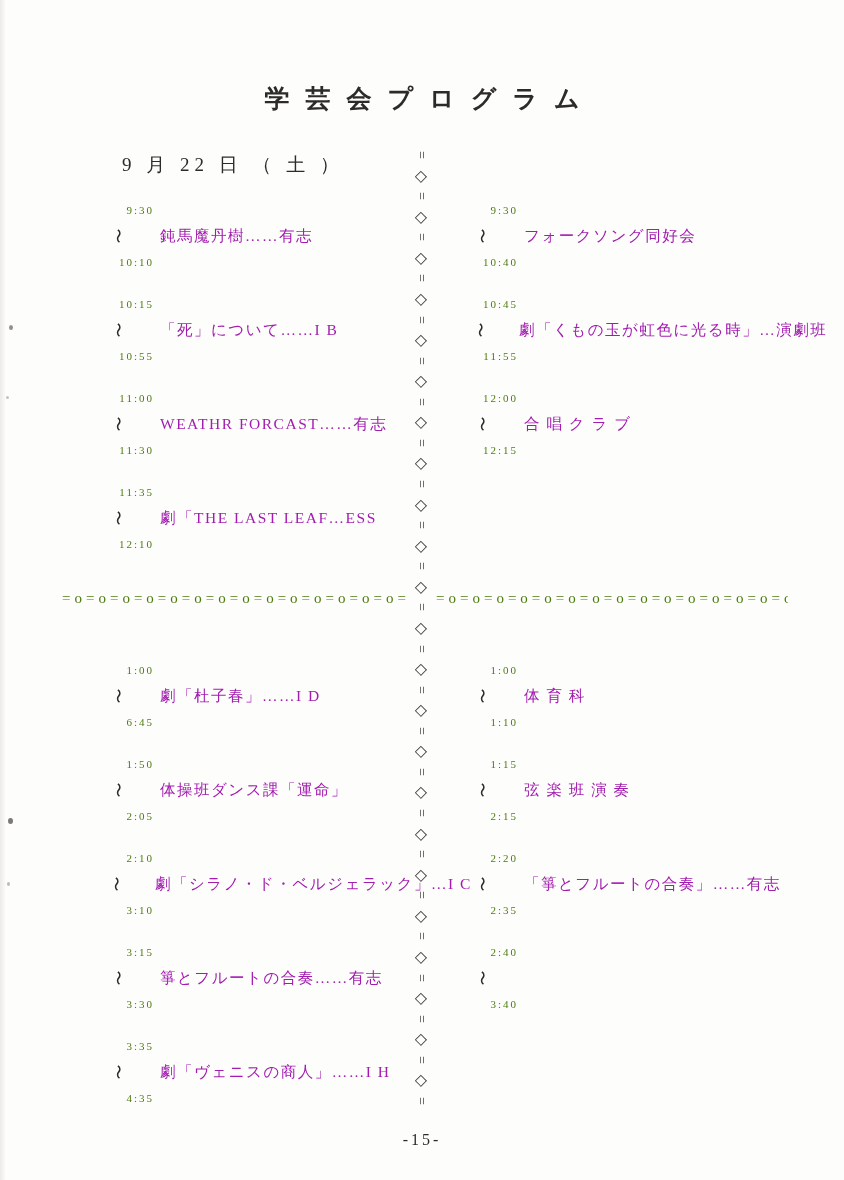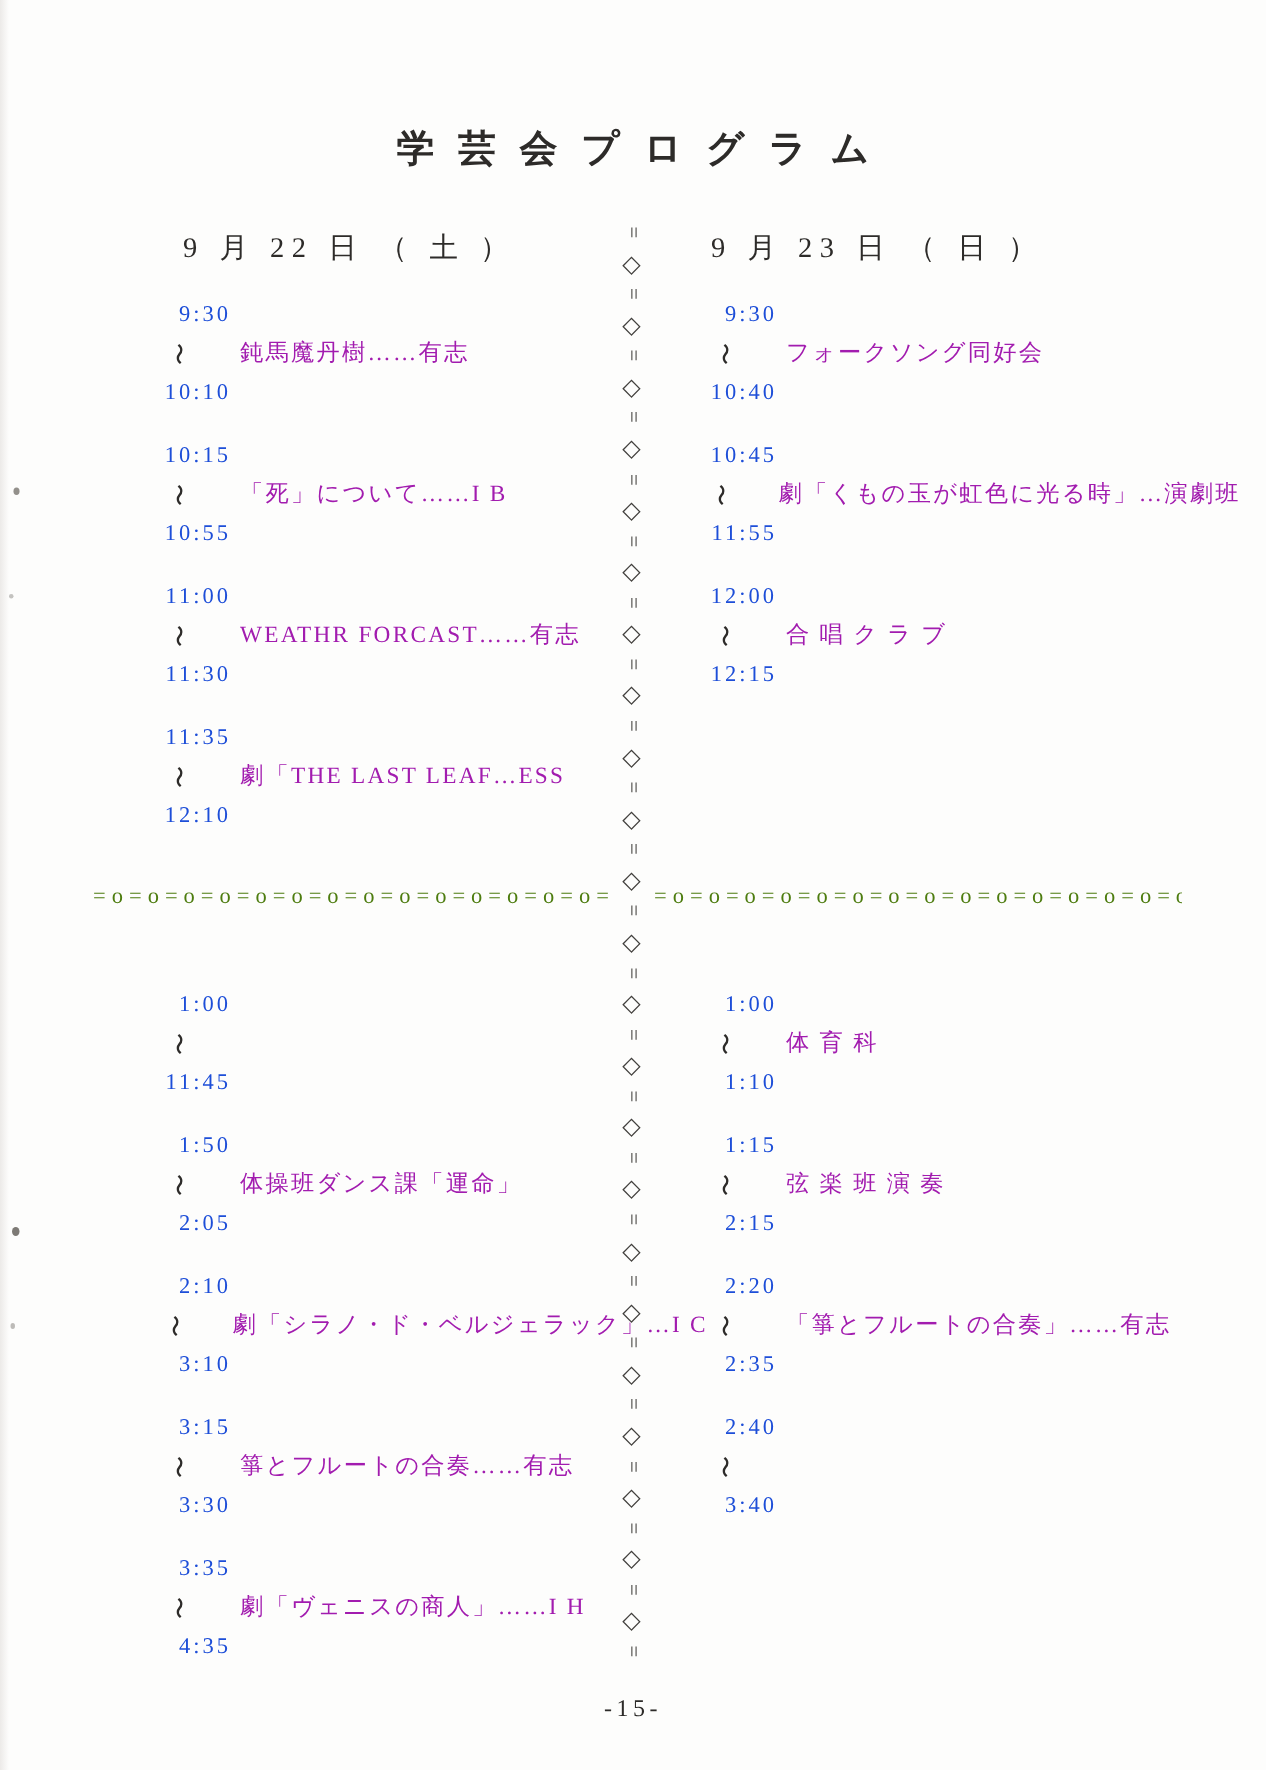--- a/index.html
+++ b/index.html
@@ -28,22 +28,22 @@
   .day-header.sun { left:474px; }
 
   .schedule { position:absolute; width:350px; }
   .schedule.sat-m { left:96px;  top:197px; }
   .schedule.sat-a { left:96px;  top:657px; }
   .schedule.sun-m { left:460px; top:197px; }
   .schedule.sun-a { left:460px; top:657px; }
 
   .entry { height:94px; }
   .entry .time {
-    width:58px; text-align:right; font-size:15px; letter-spacing:2px;
-    line-height:26px; white-space:nowrap; color:#1d4ed8;
+    width:58px; text-align:right; font-size:11px; letter-spacing:2px;
+    line-height:26px; white-space:nowrap; color:#4d7c0f;
   }
   .entry .mid { display:flex; align-items:center; height:26px; line-height:26px; }
   .tilde {
     display:inline-block; width:20px; margin-left:12px; text-align:center;
     transform:rotate(90deg); font-size:15px; color:#2d2b29;
   }
   .event {
     margin-left:32px; font-size:15.5px; letter-spacing:1.5px;
     white-space:nowrap; color:#a21caf;
   }
@@ -84,21 +84,20 @@
   <div class="edge-shade"></div>
 
   <div class="speck s1"></div>
   <div class="speck s2"></div>
   <div class="speck s3"></div>
   <div class="speck s4"></div>
 
   <h1 class="title">学芸会プログラム</h1>
 
   <div class="day-header sat">9 月 22 日 （ 土 ）</div>
-  <div class="day-header sun">9 月 23 日 （ 日 ）</div>
 
   <div class="schedule sat-m">
       <div class="entry">
         <div class="time">9:30</div>
         <div class="mid">
           <span class="tilde">〜</span>
           <span class="event">鈍馬魔丹樹……有志</span>
         </div>
         <div class="time">10:10</div>
       </div>
@@ -125,22 +124,23 @@
           <span class="event">劇「THE LAST LEAF…ESS</span>
         </div>
         <div class="time">12:10</div>
       </div>
     </div>
   <div class="schedule sat-a">
       <div class="entry">
         <div class="time">1:00</div>
         <div class="mid">
           <span class="tilde">〜</span>
-        </div>
-        <div class="time">11:45</div>
+          <span class="event">劇「杜子春」……I D</span>
+        </div>
+        <div class="time">6:45</div>
       </div>
       <div class="entry">
         <div class="time">1:50</div>
         <div class="mid">
           <span class="tilde">〜</span>
           <span class="event">体操班ダンス課「運命」</span>
         </div>
         <div class="time">2:05</div>
       </div>
       <div class="entry">

